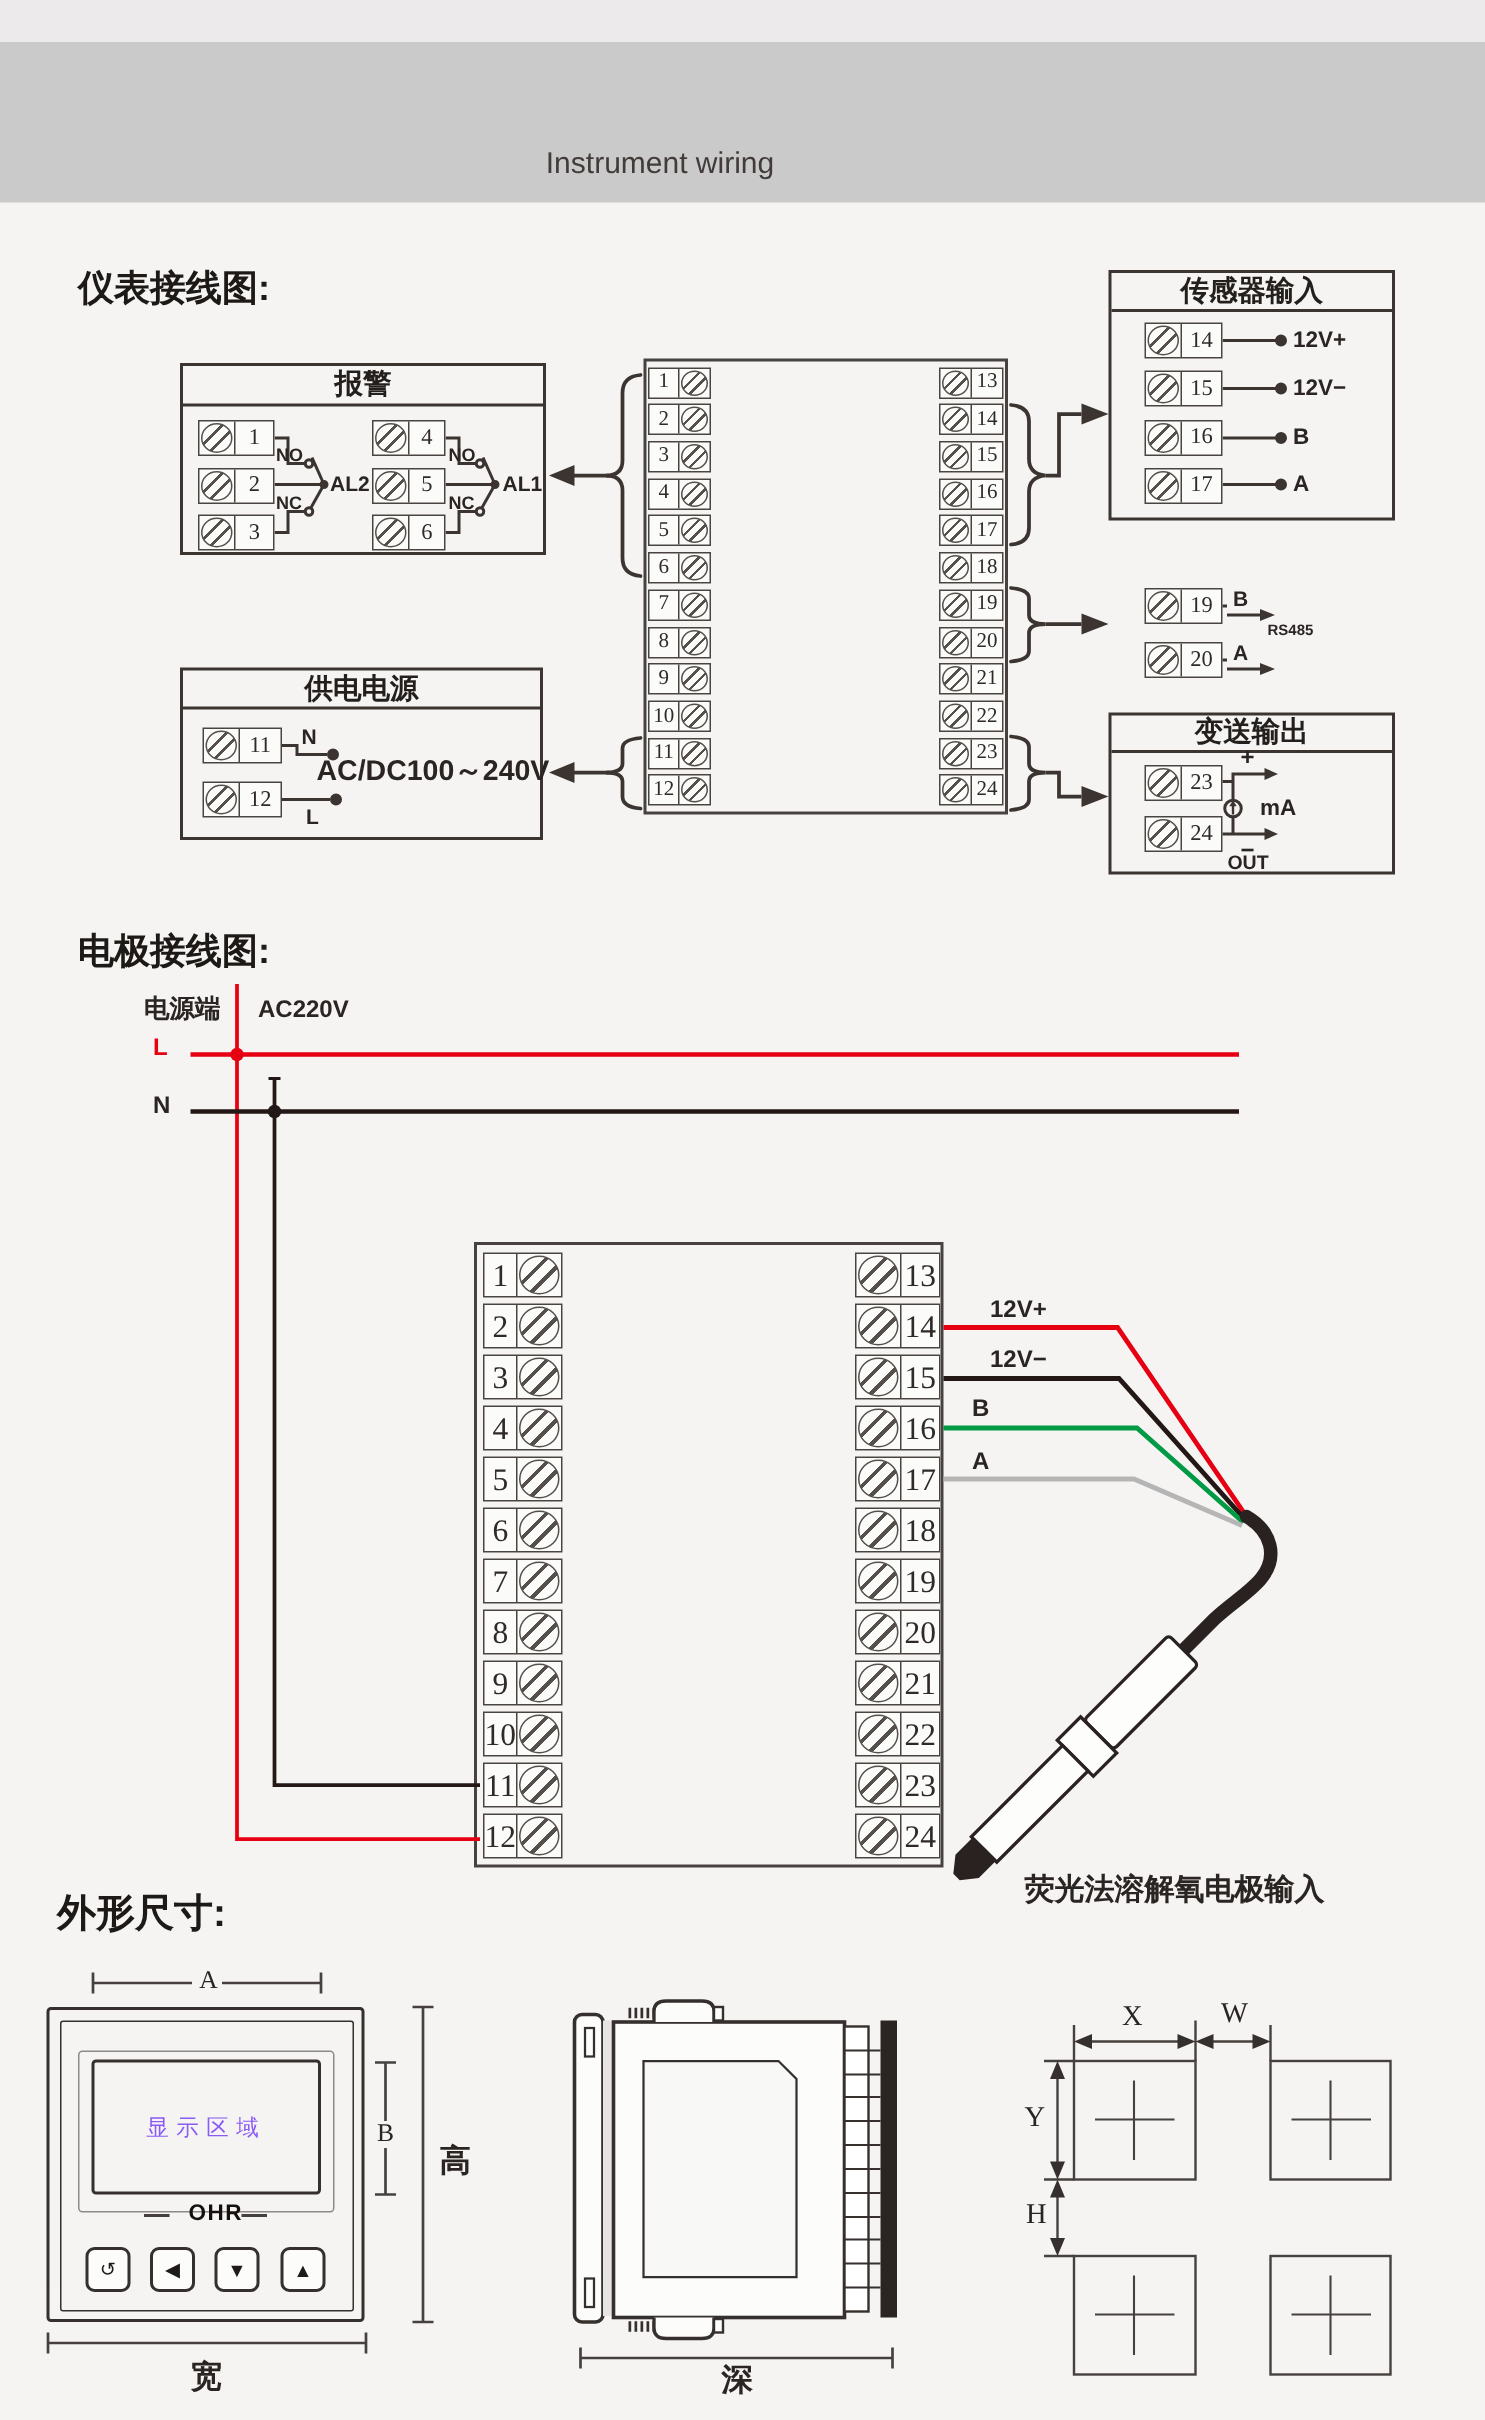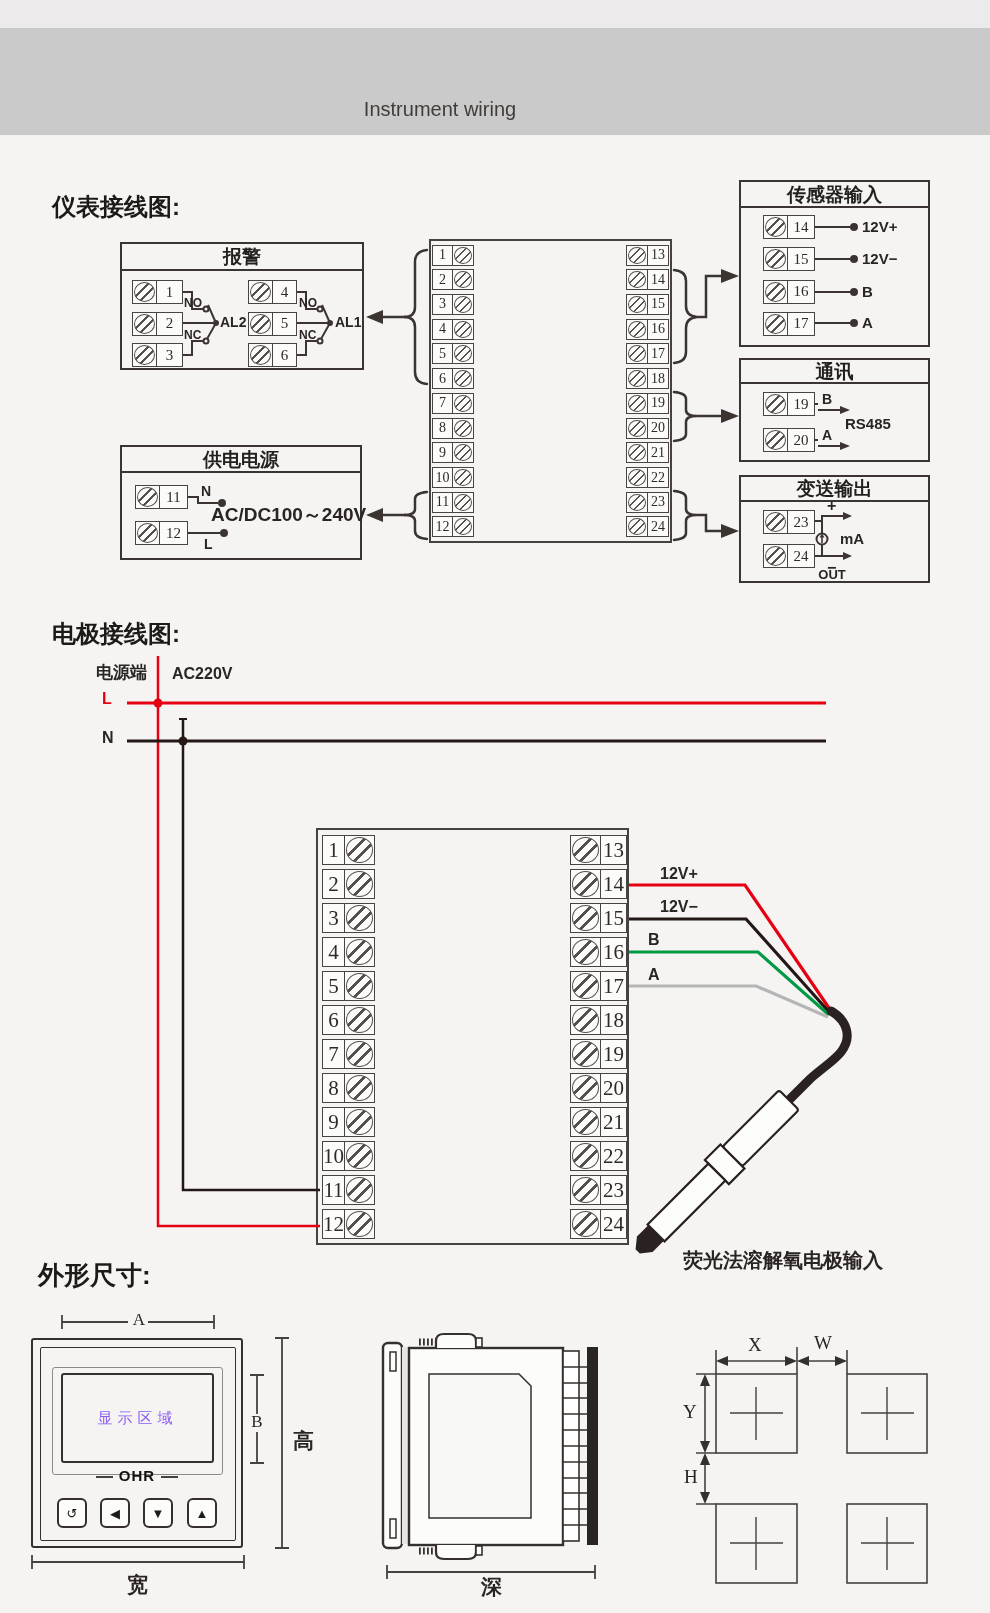--- a/index.html
+++ b/index.html
@@ -38,49 +38,46 @@
   svg{position:absolute;left:0;top:0;}
 </style>
 </head>
 <body>
 
 <div id="page">
   <div class="abs" id="topstrip"></div>
   <div class="abs" id="band"></div>
   <div class="abs" id="band-sub">Instrument wiring</div>
 
-  <div class="abs sec-title" style="left:52px;top:176px;font-size:24px;margin-top:15px;">仪表接线图:</div>
+  <div class="abs sec-title" style="left:52px;top:176px;font-size:24px;">仪表接线图:</div>
   <div class="abs sec-title" style="left:52px;top:618px;font-size:24px;">电极接线图:</div>
   <div class="abs sec-title" style="left:38px;top:1258px;font-size:26px;">外形尺寸:</div>
 
   <div class="abs dbox" style="left:120px;top:242px;width:244px;height:128px;">
     <div class="dbox-title" style="height:27px;font-size:19px;line-height:26px;">报警</div>
   </div>
   <div class="abs dbox" style="left:120px;top:445px;width:242px;height:115px;">
     <div class="dbox-title" style="height:26px;font-size:19px;line-height:25px;">供电电源</div>
   </div>
   <div class="abs dbox" style="left:739px;top:180px;width:191px;height:167px;">
     <div class="dbox-title" style="height:26px;font-size:19px;line-height:25px;">传感器输入</div>
   </div>
-  <div class="abs dbox" style="left:739px;top:358px;width:191px;height:104px;">
-    <div class="dbox-title" style="height:24px;font-size:19px;line-height:23px;">通讯</div>
-  </div>
   <div class="abs dbox" style="left:739px;top:475px;width:191px;height:108px;">
     <div class="dbox-title" style="height:25px;font-size:19px;line-height:24px;">变送输出</div>
   </div>
   <div class="abs blk" style="left:429px;top:239px;width:243px;height:304px;"></div>
   <div class="abs blk" style="left:316px;top:828px;width:313px;height:417px;"></div>
 
   <div class="frame" style="left:31px;top:1338px;width:212px;height:210px;"></div>
   <div class="frame thin" style="left:40px;top:1347px;width:196px;height:194px;"></div>
   <div class="frame" style="left:52px;top:1367px;width:171px;height:108px;border-width:1.2px;border-color:#8d8a88;"></div>
   <div class="frame" style="left:61px;top:1373px;width:153px;height:90px;" id="disp">
     <span>显示区域</span>
   </div>
-  <div class="lbl b" style="left:112px;top:1468px;width:50px;text-align:center;font-size:15px;letter-spacing:1px;color:#14100e;">OHR</div>
+  <div class="lbl b" style="left:112px;top:1468px;width:50px;text-align:right;font-size:15px;letter-spacing:1px;color:#14100e;">OHR</div>
   <div class="btn" style="left:57px;top:1498px;">
       <span>↺</span>
     </div>
   <div class="btn" style="left:100px;top:1498px;">
       <span>◀</span>
     </div>
   <div class="btn" style="left:143px;top:1498px;">
       <span>▼</span>
     </div>
   <div class="btn" style="left:187px;top:1498px;">
@@ -638,21 +635,21 @@
   <div class="lbl b" style="left:204px;top:537px;font-size:14px;">L</div>
   <div class="lbl b" style="left:211px;top:505px;font-size:19px;">AC/DC100～240V</div>
 
   <div class="lbl b" style="left:862px;top:219px;font-size:15px;">12V+</div>
   <div class="lbl b" style="left:862px;top:251px;font-size:15px;">12V−</div>
   <div class="lbl b" style="left:862px;top:284px;font-size:15px;">B</div>
   <div class="lbl b" style="left:862px;top:315px;font-size:15px;">A</div>
 
   <div class="lbl b" style="left:822px;top:392px;font-size:14px;">B</div>
   <div class="lbl b" style="left:822px;top:428px;font-size:14px;">A</div>
-  <div class="lbl" style="left:845px;top:416px;font-size:15px;font-weight:700;">RS485</div>
+  <div class="lbl" style="left:845px;top:416px;font-size:10px;font-weight:700;">RS485</div>
 
   <div class="lbl b" style="left:827px;top:498px;font-size:16px;">+</div>
   <div class="lbl b" style="left:840px;top:531px;font-size:15px;">mA</div>
   <div class="lbl b" style="left:827px;top:560px;font-size:16px;">−</div>
   <div class="lbl b" style="left:812px;top:568px;width:40px;text-align:center;font-size:13px;">OUT</div>
 
   <div class="lbl b" style="left:96px;top:664px;font-size:17px;font-family:Liberation Serif, serif;">电源端</div>
   <div class="lbl b" style="left:172px;top:666px;font-size:16px;">AC220V</div>
   <div class="lbl b" style="left:102px;top:691px;font-size:16px;color:#e60012;">L</div>
   <div class="lbl b" style="left:102px;top:730px;font-size:16px;">N</div>

